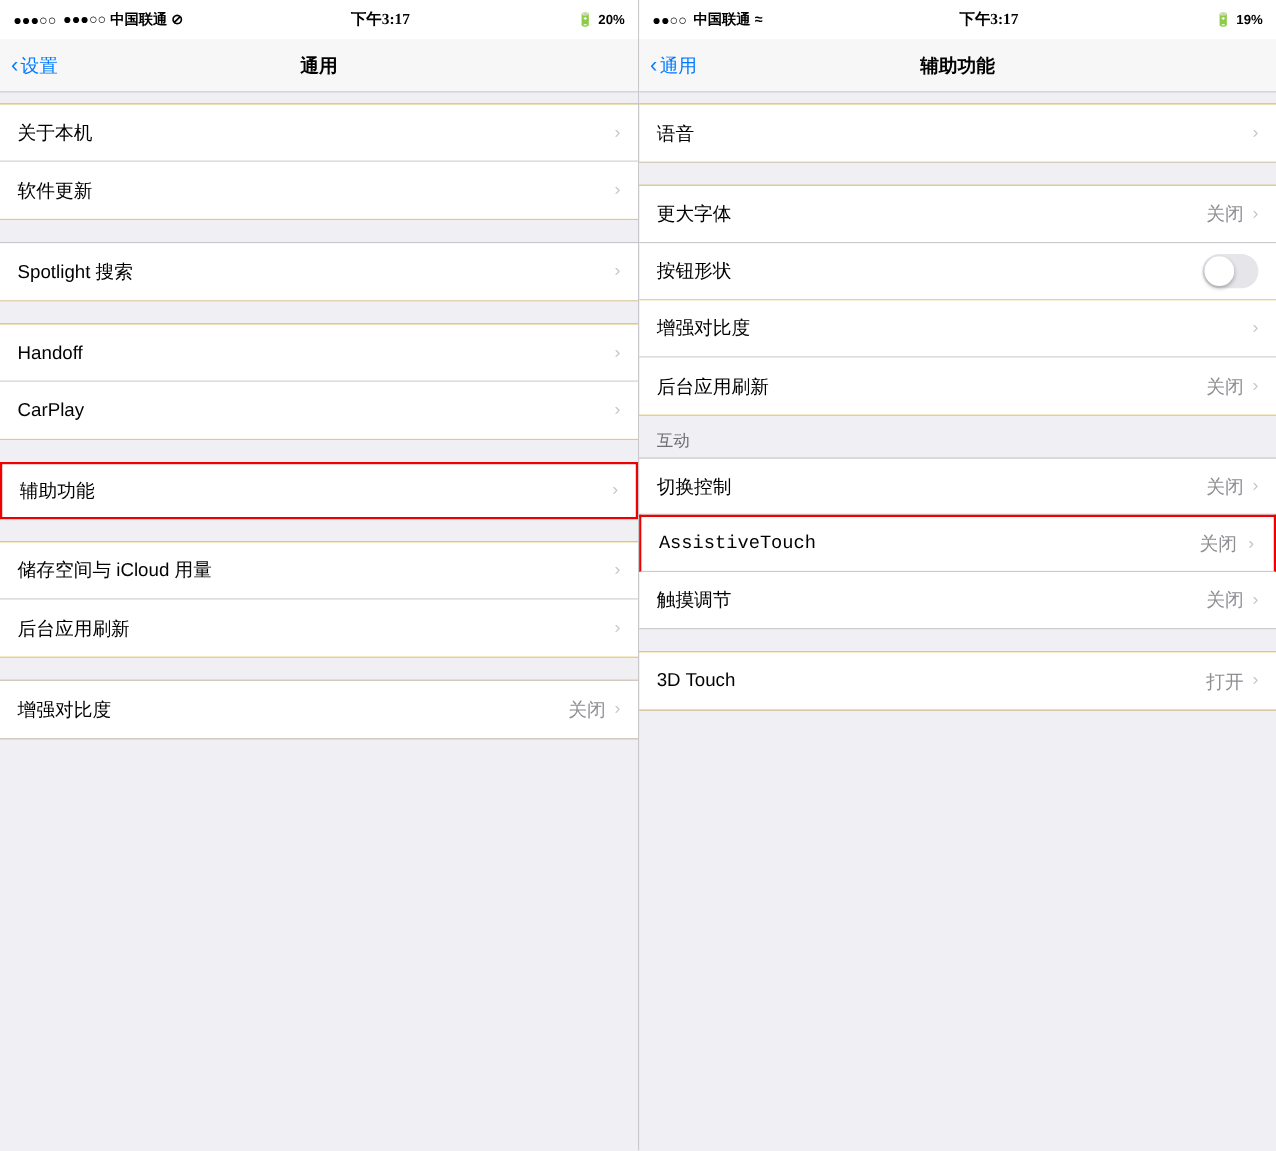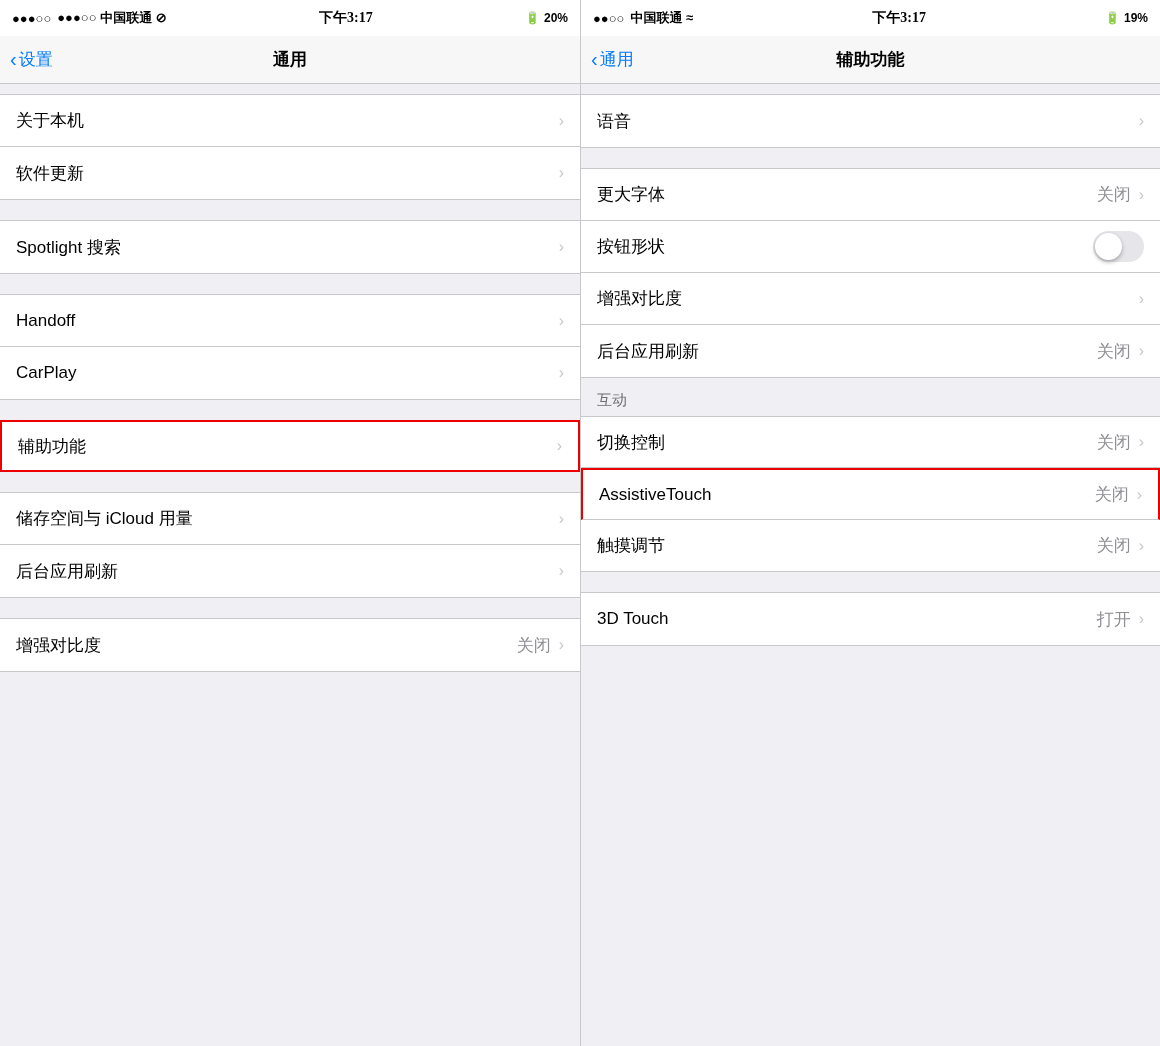--- a/index.html
+++ b/index.html
@@ -349,21 +349,21 @@
   </div>
 
   <div class="list-group" style="border:none;">
     <div class="list-item" style="border-top:1px solid #c8c7cc;border-bottom:1px solid #c8c7cc;">
       <span class="item-label">切换控制</span>
       <div class="item-right">
         <span class="value-text">关闭</span>
         <span class="chevron">›</span>
       </div>
     </div>
-    <div class="list-item highlighted" style="border-bottom:1px solid #c8c7cc;">
+    <div class="list-item highlighted" style="border-bottom:1px solid #c8c7cc;font-family:Liberation Mono, monospace;">
       <span class="item-label">AssistiveTouch</span>
       <div class="item-right">
         <span class="value-text">关闭</span>
         <span class="chevron">›</span>
       </div>
     </div>
     <div class="list-item" style="border-top:none;border-bottom:1px solid #c8c7cc;">
       <span class="item-label">触摸调节</span>
       <div class="item-right">
         <span class="value-text">关闭</span>

